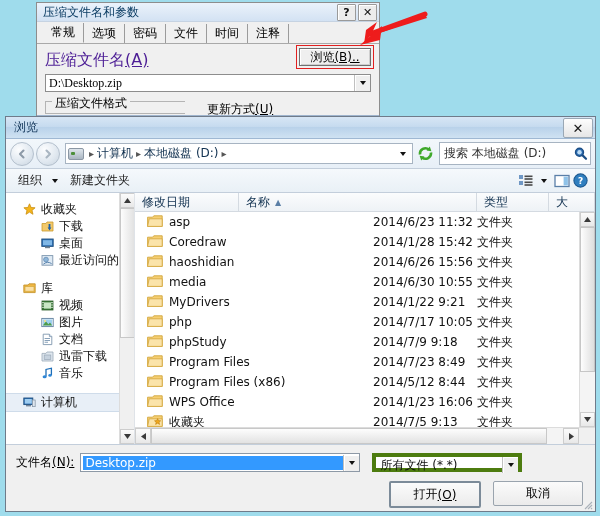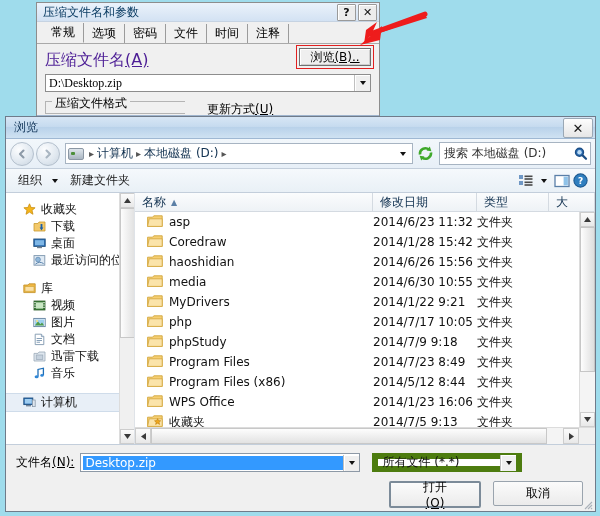--- a/index.html
+++ b/index.html
@@ -143,21 +143,21 @@
   .tbicon{width:18px;height:18px;display:flex;align-items:center;justify-content:center;cursor:default;}
 
   #bd-main{flex:1;display:flex;min-height:0;background:#fff;border-bottom:1px solid #c3cedb;}
   
   #navpane{
     width:128px;flex:0 0 128px;background:#fff;border-right:1px solid #dfe3e8;
     position:relative;overflow:hidden;
   }
   #navpane-inner{padding:8px 0 0 0;}
   .navitem{display:flex;align-items:center;height:17px;padding-left:16px;font-size:12px;color:#111;white-space:nowrap;cursor:default;}
-  .navitem.child{padding-left:26px;}
+  .navitem.child{padding-left:34px;}
   .navitem.selected{background:#e8eff7;border-top:1px solid #cfdcea;border-bottom:1px solid #cfdcea;}
   .navicon{width:15px;height:14px;margin-right:4px;display:flex;align-items:center;justify-content:center;flex:0 0 15px;}
   .navgap{height:11px;}
 
   
   #nav-scroll{
     position:absolute;right:0;top:0;width:15px;height:100%;
     background:#f0f0f0;border-left:1px solid #dcdcdc;box-sizing:border-box;
   }
   .sb-arrow{
@@ -221,29 +221,29 @@
   }
   #fname-row{display:flex;align-items:center;}
   #fname-label{font-size:12px;color:#000;white-space:nowrap;margin-right:6px;}
   #fname-label u{text-decoration:underline;}
   #fname-combo{
     width:280px;height:19px;background:#fff;border:1px solid #8d99a6;
     display:flex;align-items:center;box-sizing:border-box;
   }
   #fname-value{flex:1;padding-left:2px;font-size:12px;color:#fff;background:#3399ff;margin:1px 0 1px 2px;padding-right:1px;white-space:nowrap;display:inline-block;width:auto;}
   #filter-combo{
-    width:150px;height:19px;background:#fff;border:6px solid #4d7c0f;
-    display:flex;align-items:center;box-sizing:border-box;margin-left:12px;
+    width:150px;height:19px;background:#fff;border:4px solid #4d7c0f;
+    display:flex;box-sizing:border-box;margin-left:12px;
   }
   #filter-value{flex:1;padding-left:4px;font-size:12px;color:#111;white-space:nowrap;}
   #btn-row{display:flex;justify-content:flex-end;gap:12px;margin-top:9px;padding-right:2px;}
   .dlgbtn{
     width:88px;height:23px;background:linear-gradient(to bottom,#fbfbfb,#ebebeb);
     border:1px solid #9aa4ae;border-radius:2px;font-size:12px;color:#000;
-    display:flex;align-items:center;justify-content:center;cursor:default;flex-direction:column;
+    display:flex;align-items:center;justify-content:center;cursor:default;
   }
   .dlgbtn.default{border:2px solid #7c8b99;}
   .dlgbtn u{text-decoration:underline;}
   #resize-grip{position:absolute;right:2px;bottom:1px;width:12px;height:12px;}
 </style>
 </head>
 <body>
 
 <div id="desktop"></div>
 
@@ -535,25 +535,25 @@
         <div class="sb-arrow" id="nav-sb-down">
           <svg width="7" height="5" viewBox="0 0 7 5">
               <polygon points="0,0 7,0 3.5,5" fill="#3a3a3a"></polygon>
             </svg>
         </div>
       </div>
     </div>
 
     <div id="filepane">
       <div id="colheader">
+        <div class="colh" id="col-date">修改日期</div>
         <div class="colh" id="col-name">
           <span>名称</span>
           <span class="sort-caret">▲</span>
         </div>
-        <div class="colh" id="col-date">修改日期</div>
         <div class="colh" id="col-type">类型</div>
         <div class="colh" id="col-size">大</div>
       </div>
 
       <div id="filelist">
 
         <div class="frow">
           <div class="fname">
             <span class="foldericon">
               <svg width="16" height="13" viewBox="0 0 16 13">

